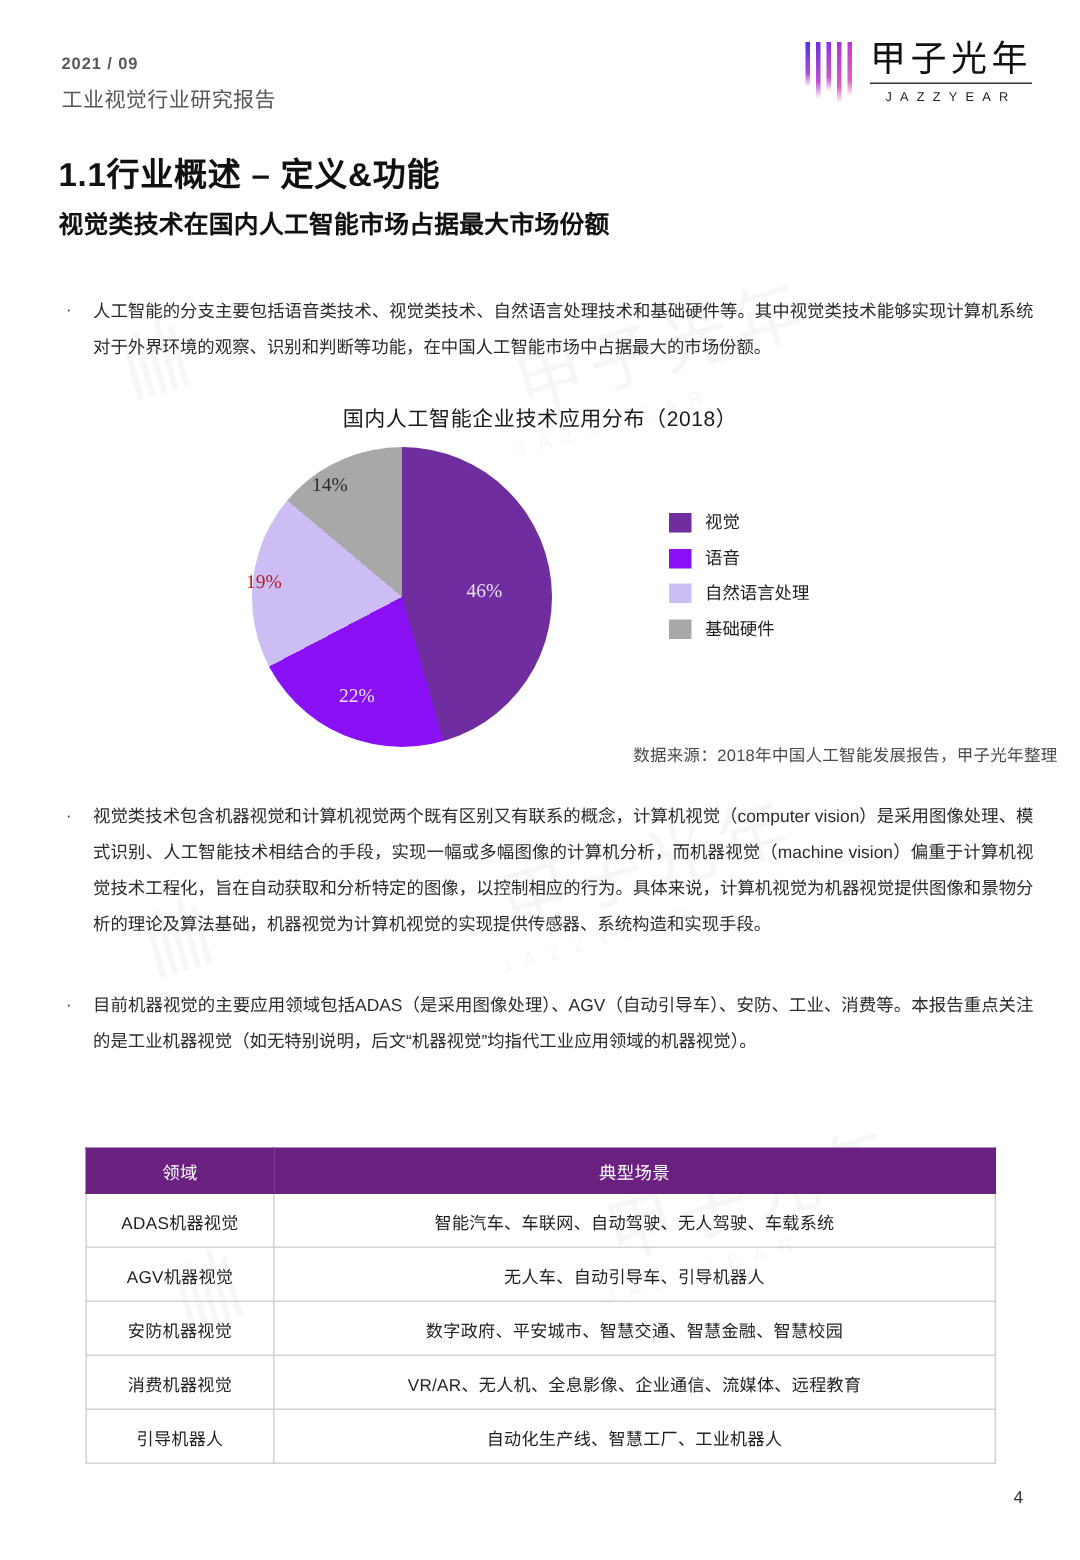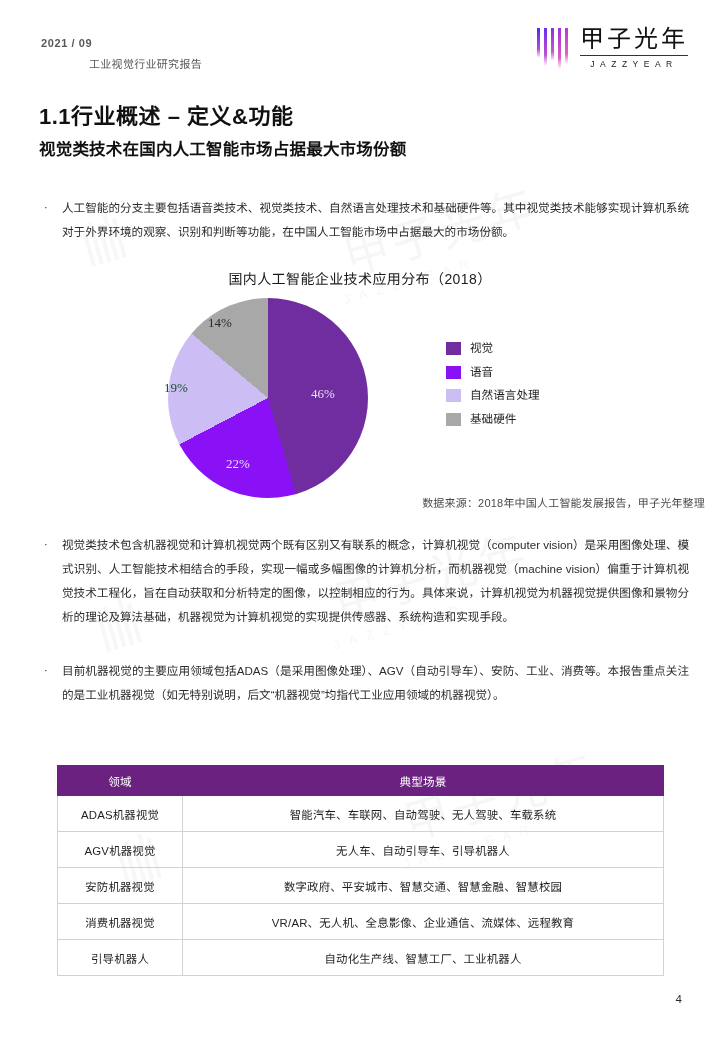--- a/index.html
+++ b/index.html
@@ -68,24 +68,23 @@
     top: 37px;
     font-size: 11px;
     color: #58585a;
     letter-spacing: 0.6px;
     font-weight: bold;
   }
   .hdr-sub {
     position: absolute;
     left: 41px;
     top: 55px;
-    font-size: 11px;
+    font-size: 14px;
     color: #58585a;
     letter-spacing: 0.3px;
-    margin-left: 48px;
   }
 
   .logo {
     position: absolute;
     right: 32px;
     top: 26px;
     display: flex;
     align-items: flex-start;
     gap: 12px;
   }
@@ -207,21 +206,21 @@
     );
   }
   .slice-label {
     position: absolute;
     font-size: 13px;
     font-family: "Liberation Serif", "DejaVu Serif", serif;
     white-space: nowrap;
   }
   .sl-visual  { left: 143px; top: 88px;  color: #e8dff2; }
   .sl-speech  { left: 58px;  top: 158px; color: #eadfff; }
-  .sl-nlp     { left: -4px;  top: 82px;  color: #14532d; }
+  .sl-nlp     { left: -4px;  top: 82px;  color: #b91c1c; }
   .sl-hw      { left: 40px;  top: 17px;  color: #2b2b2b; }
 
   .legend {
     position: absolute;
     left: 425px;
     top: 339px;
     display: flex;
     flex-direction: column;
     gap: 7.5px;
   }

